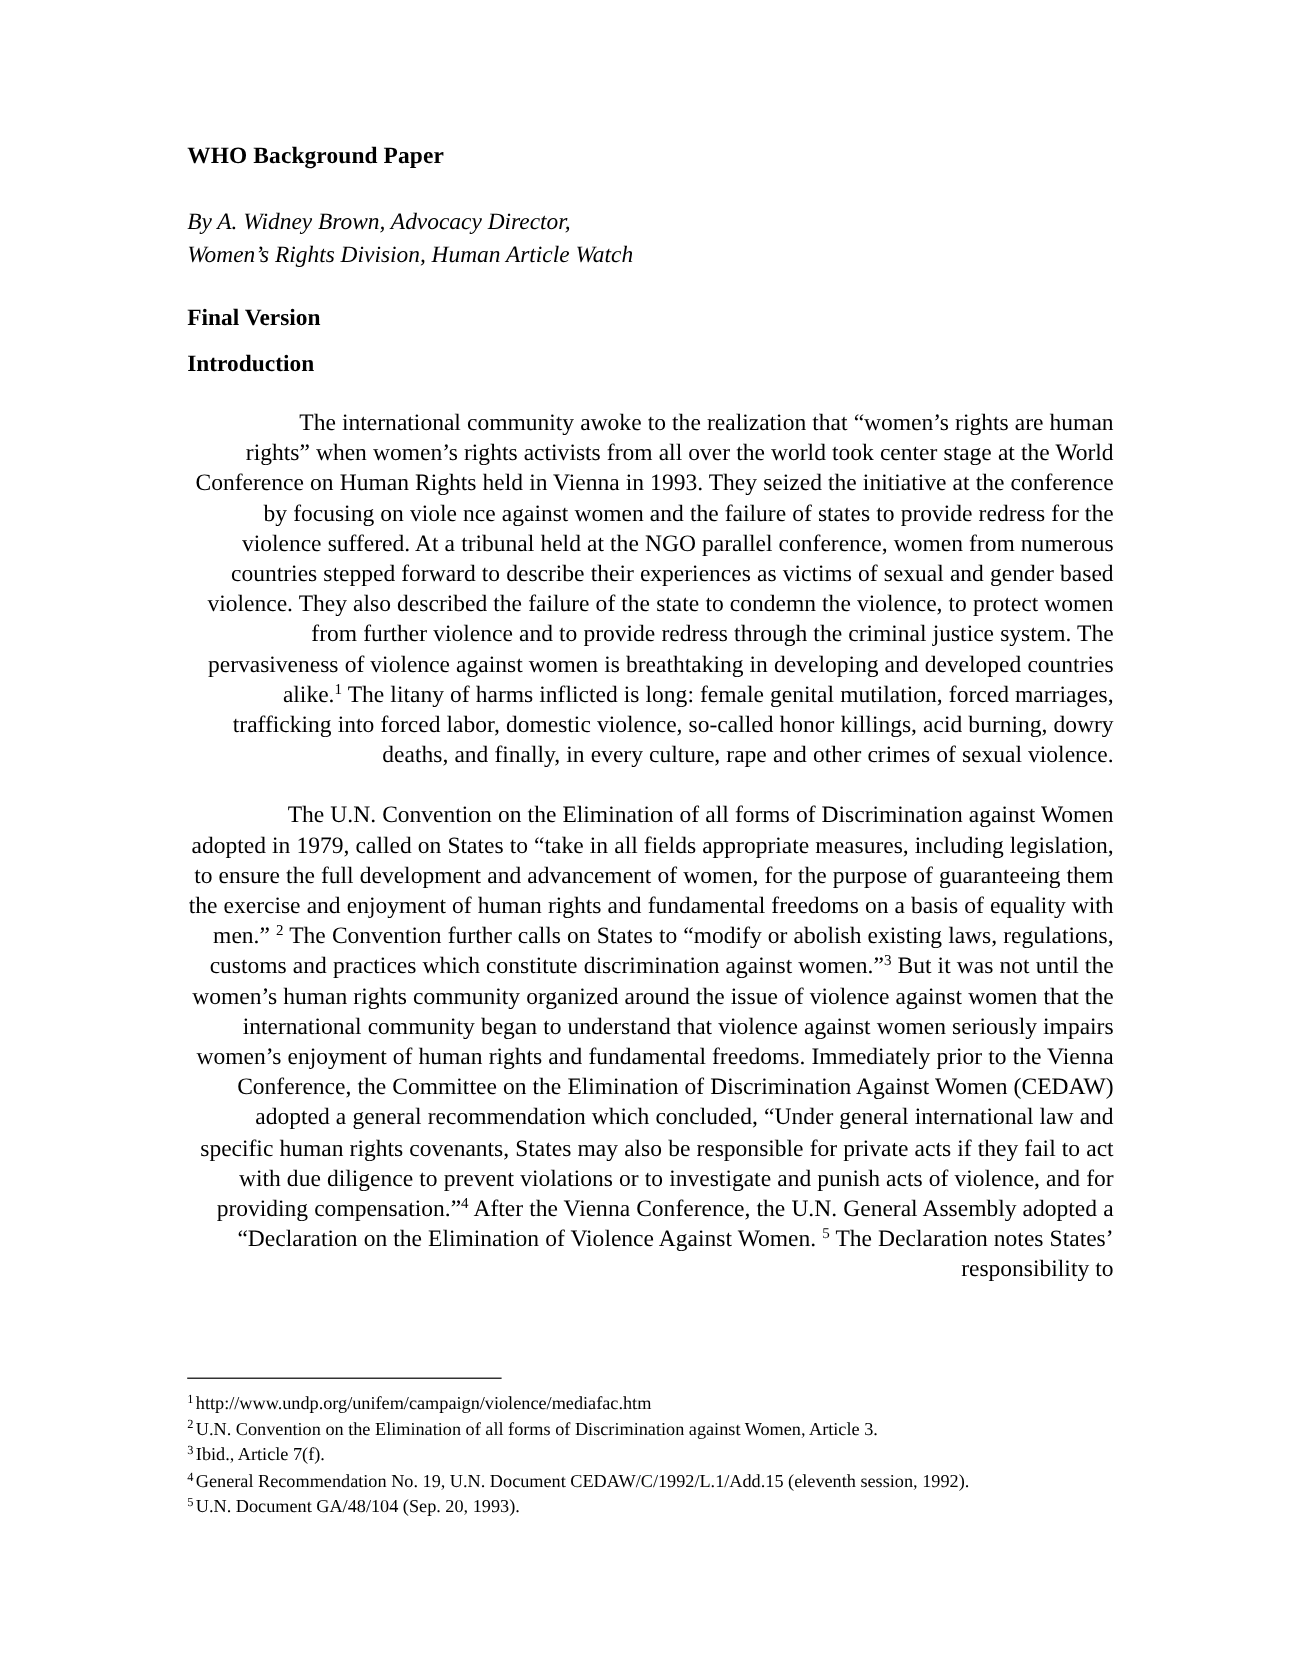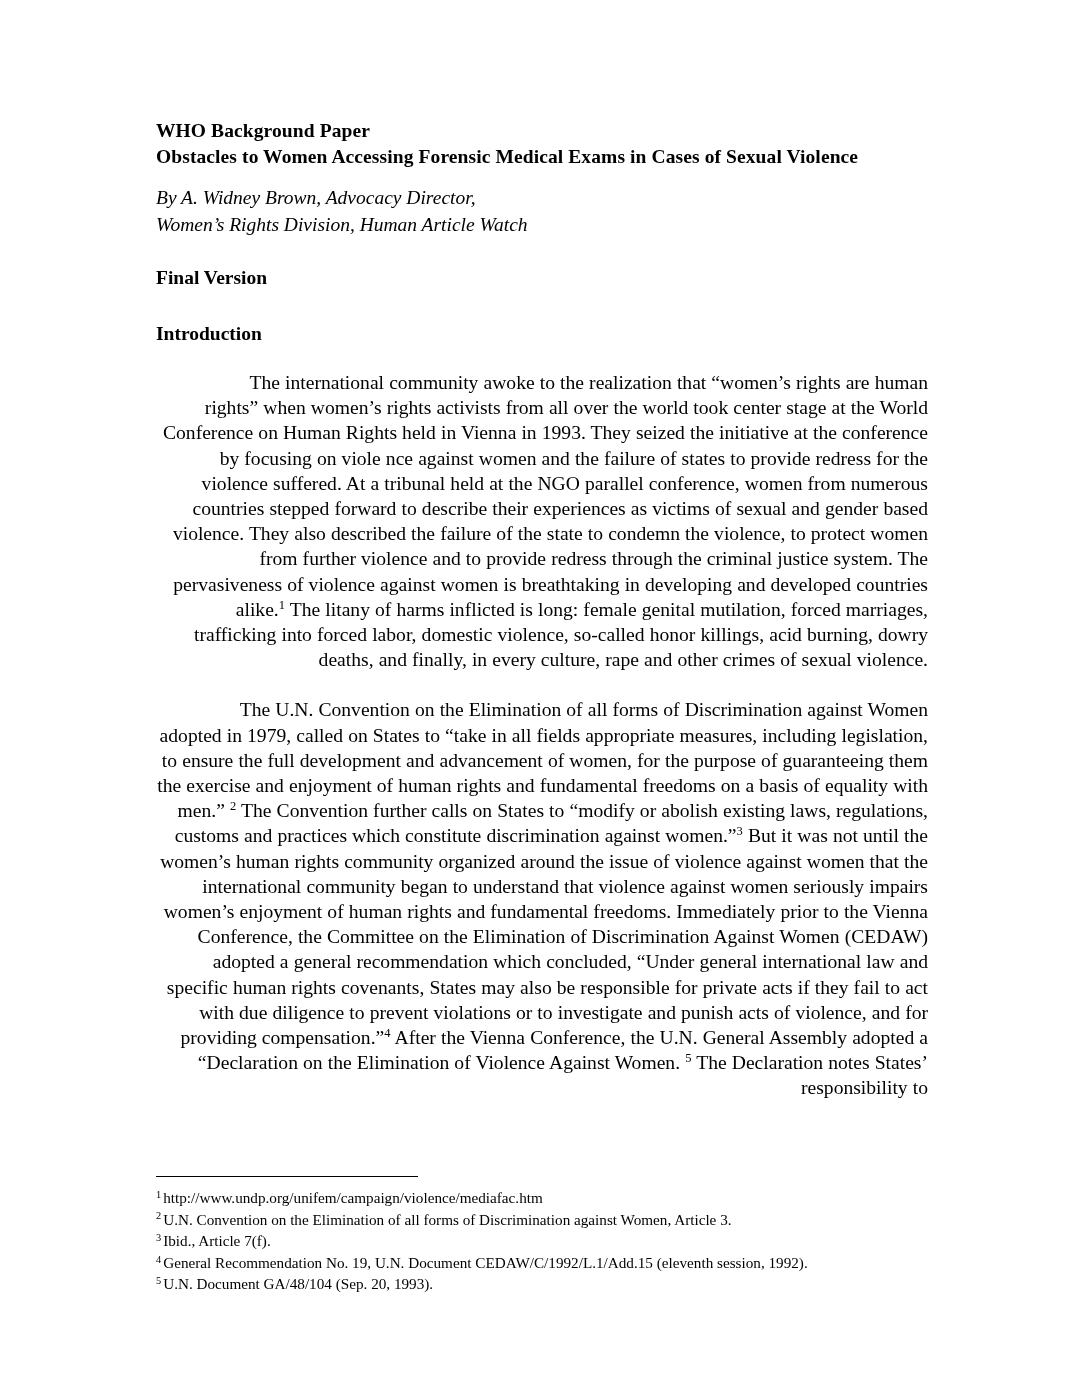--- a/index.html
+++ b/index.html
@@ -25,35 +25,35 @@
   
   .title-block {
     font-weight: bold;
     font-size: 19.5px;
     line-height: 26px;
     letter-spacing: 0.1px;
   }
   .title-line { white-space: nowrap; }
 
   .byline-block {
-    margin-top: 14px;
+    margin-top: 28px;
     font-style: italic;
     font-size: 19.5px;
     line-height: 27px;
   }
 
   .version-block {
     margin-top: 27px;
     font-weight: bold;
     font-size: 19.5px;
     line-height: 26px;
   }
 
   .section-heading {
-    margin-top: 30px;
+    margin-top: 12px;
     font-weight: bold;
     font-size: 19.5px;
     line-height: 26px;
   }
 
   
   .body-para {
     margin: 0;
     font-size: 19.6px;
     line-height: 25.2px;
@@ -68,21 +68,21 @@
   sup.fn-ref {
     font-size: 0.64em;
     vertical-align: 0.52em;
     line-height: 0;
   }
 
   
   .footnotes {
     position: absolute;
     left: 156px;
-    top: 1176px;
+    top: 1148px;
     width: 800px;
   }
   .fn-rule {
     width: 262px;
     height: 0;
     border-top: 1.6px solid #000;
     margin: 0 0 10px 0;
   }
   .fn-item {
     font-size: 15.2px;
@@ -97,21 +97,20 @@
     margin-right: 2px;
   }
 </style>
 </head>
 <body>
 
 <div class="page">
 
   <div class="title-block">
     <div class="title-line">WHO Background Paper</div>
-    <div class="title-line">Obstacles to Women Accessing Forensic Medical Exams in Cases of Sexual Violence</div>
   </div>
 
   <div class="byline-block">
     <div>By A. Widney Brown, Advocacy Director,</div>
     <div>Women’s Rights Division, Human Article Watch</div>
   </div>
 
   <div class="version-block">Final Version</div>
 
   <div class="section-heading">Introduction</div>

